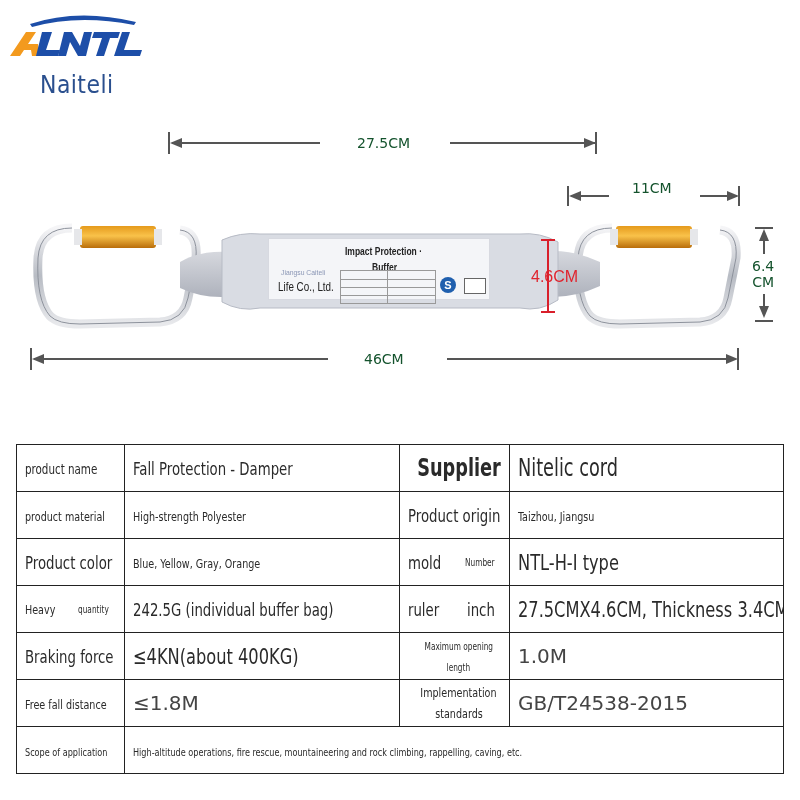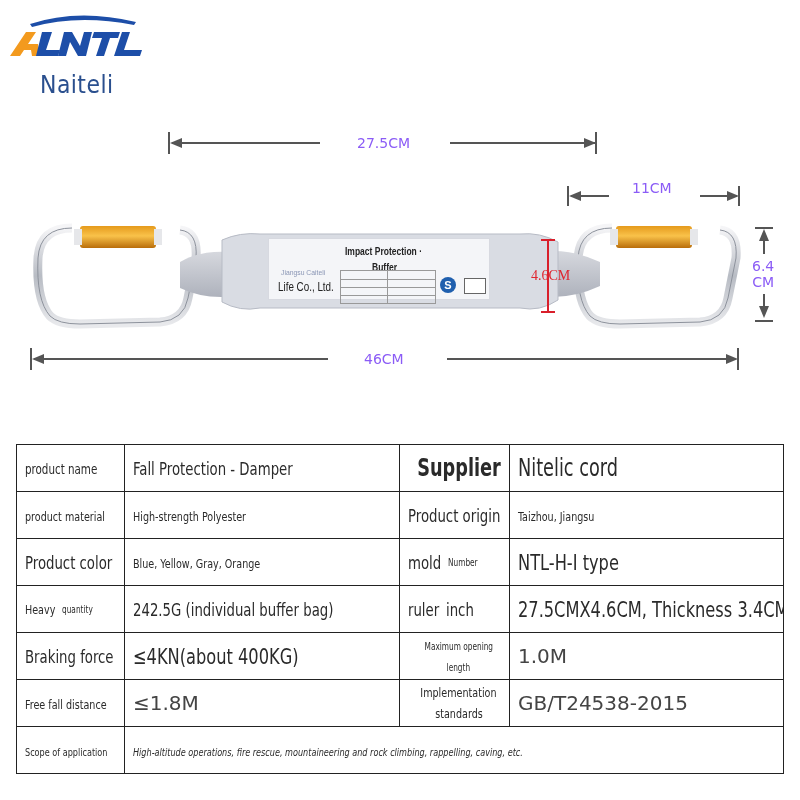--- a/index.html
+++ b/index.html
@@ -4,21 +4,21 @@
 <style>
   html, body { margin:0; padding:0; background:#ffffff; }
   body { width:800px; height:800px; position:relative; overflow:hidden; font-family:"Liberation Sans", sans-serif; }
 
   
   .logo { position:absolute; left:8px; top:10px; width:140px; height:50px; }
   .logo svg { width:140px; height:50px; display:block; }
   .brand { position:absolute; left:40px; top:70px; font-family:"DejaVu Sans", sans-serif; font-size:25px; color:#2a4f8e; letter-spacing:0.5px; transform:scaleX(0.88); transform-origin:left top; }
 
   
-  .dim { position:absolute; color:#8b5cf6; font-family:"DejaVu Sans", sans-serif; font-size:14px; }
+  .dim { position:absolute; color:#14532d; font-family:"DejaVu Sans", sans-serif; font-size:14px; }
   .hline { position:absolute; height:2px; background:#555; }
   .vtick { position:absolute; width:2px; background:#555; }
   .arrow-l, .arrow-r { position:absolute; width:0; height:0; border-top:5px solid transparent; border-bottom:5px solid transparent; }
   .arrow-l { border-right:12px solid #555; }
   .arrow-r { border-left:12px solid #555; }
   .arrow-u, .arrow-d { position:absolute; width:0; height:0; border-left:5px solid transparent; border-right:5px solid transparent; }
   .arrow-u { border-bottom:12px solid #555; }
   .arrow-d { border-top:12px solid #555; }
 
   
@@ -31,40 +31,40 @@
   .lbl-co1 { position:absolute; left:281px; top:268px; font-size:8px; color:#8a96b5; transform:scaleX(0.85); transform-origin:left top; white-space:nowrap; }
   .lbl-co2 { position:absolute; left:278px; top:280px; font-size:12px; color:#222; transform:scaleX(0.82); transform-origin:left top; white-space:nowrap; }
   .lbl-table { position:absolute; left:340px; top:270px; width:94px; height:32px; border:1px solid #999; background:
       linear-gradient(#999,#999) 0 8px/100% 1px no-repeat,
       linear-gradient(#999,#999) 0 16px/100% 1px no-repeat,
       linear-gradient(#999,#999) 0 24px/100% 1px no-repeat,
       linear-gradient(#999,#999) 46px 0/1px 100% no-repeat; }
   .lbl-s { position:absolute; left:440px; top:277px; width:16px; height:16px; border-radius:50%; background:#1f5fae; color:#fff; font-size:11px; font-weight:bold; text-align:center; line-height:16px; }
   .lbl-book { position:absolute; left:464px; top:278px; width:20px; height:14px; border:1px solid #666; background:#fff; }
 
-  .red-dim { position:absolute; color:#e0242e; font-size:14px; font-family:Liberation Serif, serif; }
+  .red-dim { position:absolute; color:#e0242e; font-size:16px; font-family:Liberation Sans, sans-serif; }
   .red-line { position:absolute; background:#d91f2b; }
 
   
   .spec-table { position:absolute; left:16px; top:444px; width:767px; border-collapse:collapse; table-layout:fixed; font-family:"DejaVu Sans Condensed","DejaVu Sans", sans-serif; }
   .spec-table td { border:1.5px solid #222; padding:0; height:46px; vertical-align:middle; color:#2a2a2a; overflow:hidden; white-space:nowrap; }
   .spec-table .k { padding-left:8px; }
   .spec-table .v { padding-left:8px; }
   .cond { display:inline-block; transform:scaleX(0.82); transform-origin:left center; }
   .f14 { font-size:14px; }
   .f13 { font-size:13px; }
   .f11 { font-size:11px; }
   .f10 { font-size:10px; }
   .f18 { font-size:18px; }
   .f20 { font-size:20px; }
   .f22 { font-size:22px; }
   .f24 { font-size:24px; }
   .gray { color:#555; }
   .light { font-family:"DejaVu Sans", sans-serif; font-weight:normal; color:#444; }
-  .split { display:flex; align-items:center; padding-right:8px; }
+  .split { display:flex; justify-content:space-between; align-items:center; padding-right:8px; }
   .two-line { text-align:center; line-height:1.3; }
 </style>
 </head>
 <body>
 
 <div class="logo">
   <svg viewBox="0 0 140 50">
     <path d="M22 14 Q70 -2 128 12 L126 15 Q70 4 24 17 Z" fill="#1d4ea8"></path>
     <polygon points="2,46 18,22 28,22 20,34 30,34 32,46 24,46 23,40 16,40 12,46" fill="#f39a1e"></polygon>
     <polygon points="34,22 44,22 38,40 52,40 50,46 28,46" fill="#1d4ea8"></polygon>
@@ -232,16 +232,16 @@
     <td class="k"><span class="cond f13">Free fall distance</span></td>
     <td class="v"><span class="light f20">≤1.8M</span></td>
     <td class="k two-line">
       <div class="cond f13" style="transform-origin:center;">Implementation</div><br>
       <div class="cond f13" style="transform-origin:center; margin-top:-14px;">standards</div>
     </td>
     <td class="v"><span class="light f20">GB/T24538-2015</span></td>
   </tr>
   <tr>
     <td class="k"><span class="cond f11">Scope of application</span></td>
-    <td class="v" colspan="3" style="font-style:italic;"><span class="cond f11">High-altitude operations, fire rescue, mountaineering and rock climbing, rappelling, caving, etc.</span></td>
+    <td class="v" colspan="3" style=""><span class="cond f11">High-altitude operations, fire rescue, mountaineering and rock climbing, rappelling, caving, etc.</span></td>
   </tr>
 </tbody>
   </table>
 
 </body></html>

